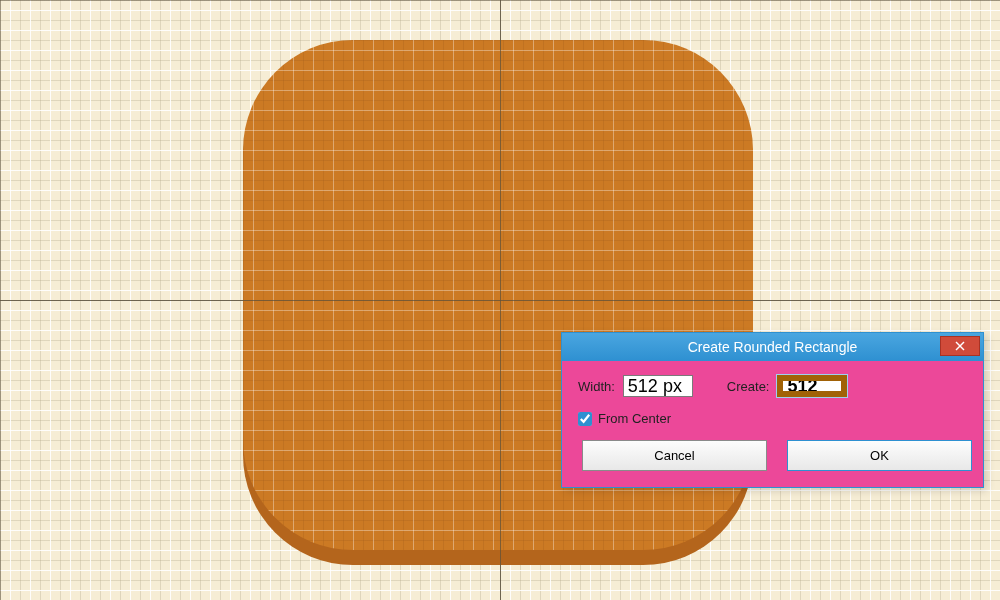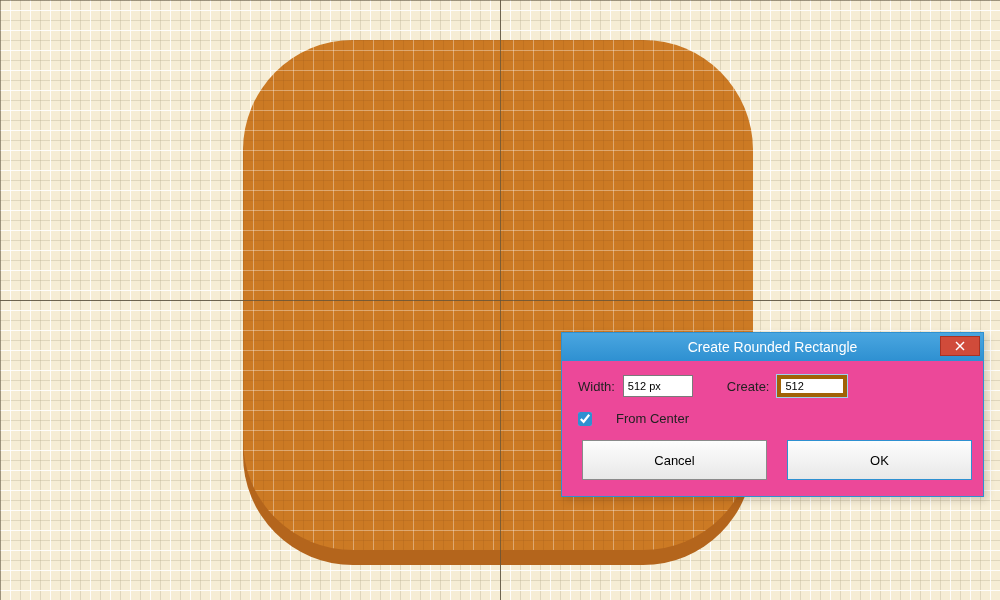--- a/index.html
+++ b/index.html
@@ -86,31 +86,31 @@
     cursor:pointer;
   }
   .close-btn svg { width:10px; height:10px; }
 
   .dlg-body { padding:14px 7px 12px 16px; color:#222; }
   .row { display:flex; align-items:center; gap:8px; margin-bottom:14px; }
   .row label { font-size:13px; }
   .row input[type=text] {
     border:1px solid #7a7a7a;
     height:22px; padding:1px 4px;
-    font-family:inherit; font-size:11px;
+    font-family:inherit; font-size:18px;
     width:70px;
   }
-  .row input.focused { border:4px solid #a16207; outline:1px solid #9fd0ef; }
-  .chk-row { display:flex; align-items:center; gap:24px; margin:8px 0 14px 0; }
+  .row input.focused { border:6px solid #a16207; outline:1px solid #9fd0ef;font-weight:bold; }
+  .chk-row { display:flex; align-items:center; gap:6px; margin:8px 0 14px 0; }
   .chk-row input[type=checkbox]{ width:14px; height:14px; accent-color:#2e90d1; }
 
   .btn-row { display:flex; gap:20px; padding:0 4px 4px 4px; }
   .btn {
     flex:1;
-    height:40px;
+    height:31px;
     border:1px solid #8a8a8a;
     background:linear-gradient(#fdfdfd,#e8e8e8);
     font-family:inherit; font-size:13px;
     cursor:pointer;
   }
   .btn.primary { border:1px solid #2e90d1; background:linear-gradient(#fdfdfd,#e8e8e8);text-align:center; }
 </style>
 </head>
 <body>
 

